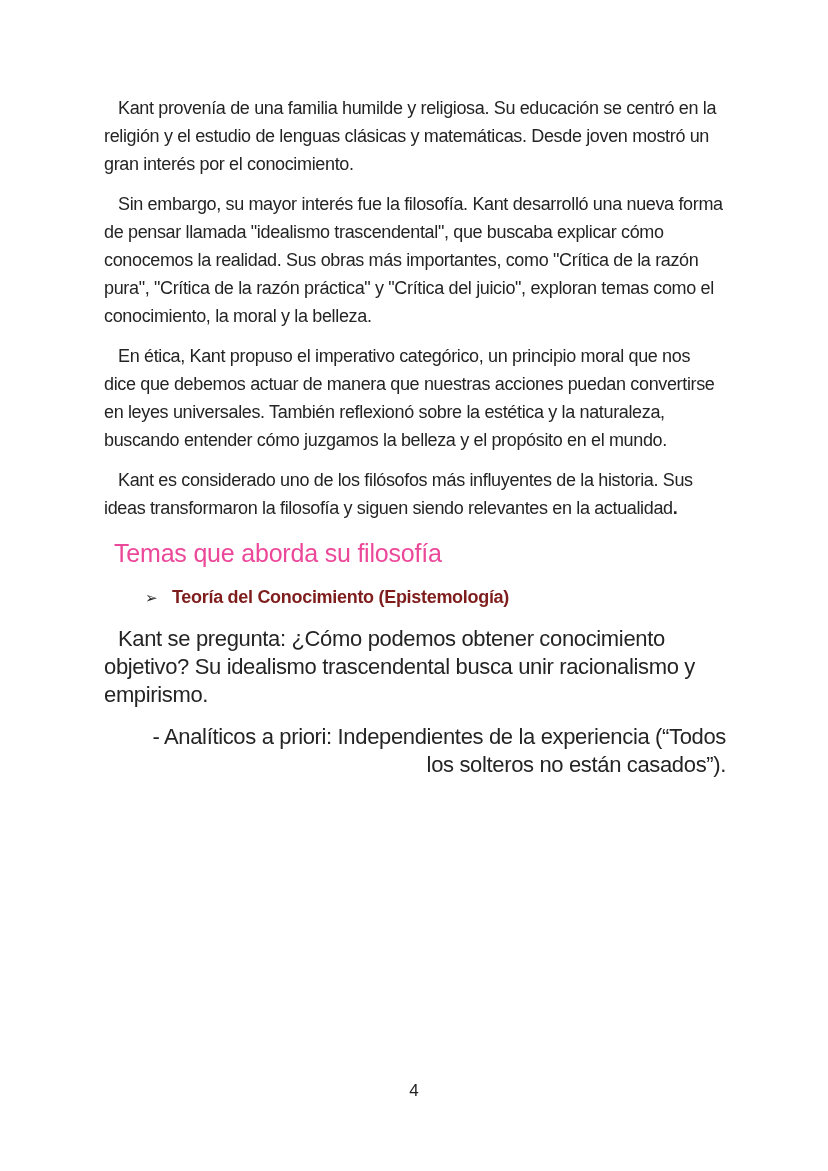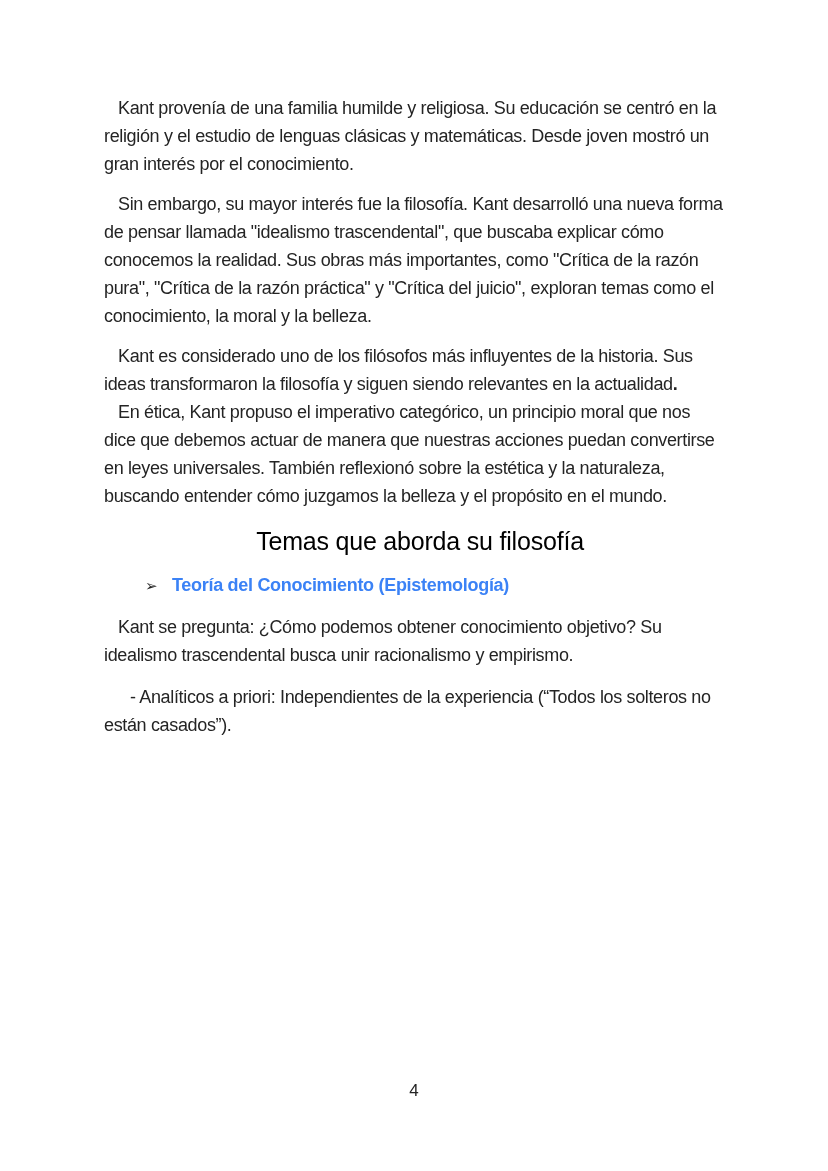--- a/index.html
+++ b/index.html
@@ -31,51 +31,50 @@
     color: #242424;
   }
   p.no-gap { margin-bottom: 0; }
   .bold-period { font-weight: 700; }
   h2.section-heading {
     margin: 14px 0 14px 10px;
     font-size: 25px;
     line-height: 34px;
     font-weight: 400;
     letter-spacing: -0.2px;
-    color: #000000;
+    color: #ec4899;
     text-indent: 0;
-    text-align: center;
   }
   .bullet-line {
     margin: 0 0 14px 0;
     padding-left: 41px;
     font-size: 18px;
     line-height: 26px;
     letter-spacing: -0.3px;
   }
   .bullet-marker {
     display: inline-block;
     width: 27px;
     font-family: "DejaVu Sans", sans-serif;
     font-size: 15px;
     color: #242424;
   }
   .bullet-title {
     font-weight: 700;
-    color: #3b82f6;
+    color: #7f1d1d;
   }
   p.sub-para {
     margin: 14px 0 0 0;
-    font-size: 18px;
+    font-size: 22px;
     line-height: 28px;
     letter-spacing: -0.35px;
     color: #242424;
   }
   p.indent-1 { text-indent: 14px; }
-  p.indent-2 { text-indent: 26px; }
+  p.indent-2 { text-indent: 26px; text-align: right; }
   .footer {
     position: absolute;
     left: 0;
     top: 1080px;
     width: 828px;
     text-align: center;
     font-size: 17px;
     line-height: 22px;
     color: #242424;
   }
@@ -84,23 +83,23 @@
 <body>
 
 <div class="page">
   <div class="content">
 
     <p class="body-para">Kant provenía de una familia humilde y religiosa. Su educación se centró en la religión y el estudio de lenguas clásicas y matemáticas. Desde joven mostró un gran interés por el conocimiento.</p>
 
 
     <p class="body-para">Sin embargo, su mayor interés fue la filosofía. Kant desarrolló una nueva forma de pensar llamada "idealismo trascendental", que buscaba explicar cómo conocemos la realidad. Sus obras más importantes, como "Crítica de la razón pura", "Crítica de la razón práctica" y "Crítica del juicio", exploran temas como el conocimiento, la moral y la belleza.</p>
 
+    <p class="body-para">En ética, Kant propuso el imperativo categórico, un principio moral que nos dice que debemos actuar de manera que nuestras acciones puedan convertirse en leyes universales. También reflexionó sobre la estética y la naturaleza, buscando entender cómo juzgamos la belleza y el propósito en el mundo.</p>
+
     <p class="body-para no-gap"><span>Kant es considerado uno de los filósofos más influyentes de la historia. Sus ideas transformaron la filosofía y siguen siendo relevantes en la actualidad</span><span class="bold-period">.</span></p>
-
-    <p class="body-para">En ética, Kant propuso el imperativo categórico, un principio moral que nos dice que debemos actuar de manera que nuestras acciones puedan convertirse en leyes universales. También reflexionó sobre la estética y la naturaleza, buscando entender cómo juzgamos la belleza y el propósito en el mundo.</p>
 
     <h2 class="section-heading">Temas que aborda su filosofía</h2>
 
     <div class="bullet-line"><span class="bullet-marker">➢</span><span class="bullet-title">Teoría del Conocimiento (Epistemología)</span></div>
 
     <p class="sub-para indent-1">Kant se pregunta: ¿Cómo podemos obtener conocimiento objetivo? Su idealismo trascendental busca unir racionalismo y empirismo.</p>
 
 
     <p class="sub-para indent-2">- Analíticos a priori: Independientes de la experiencia (“Todos los solteros no están casados”).</p>
 

